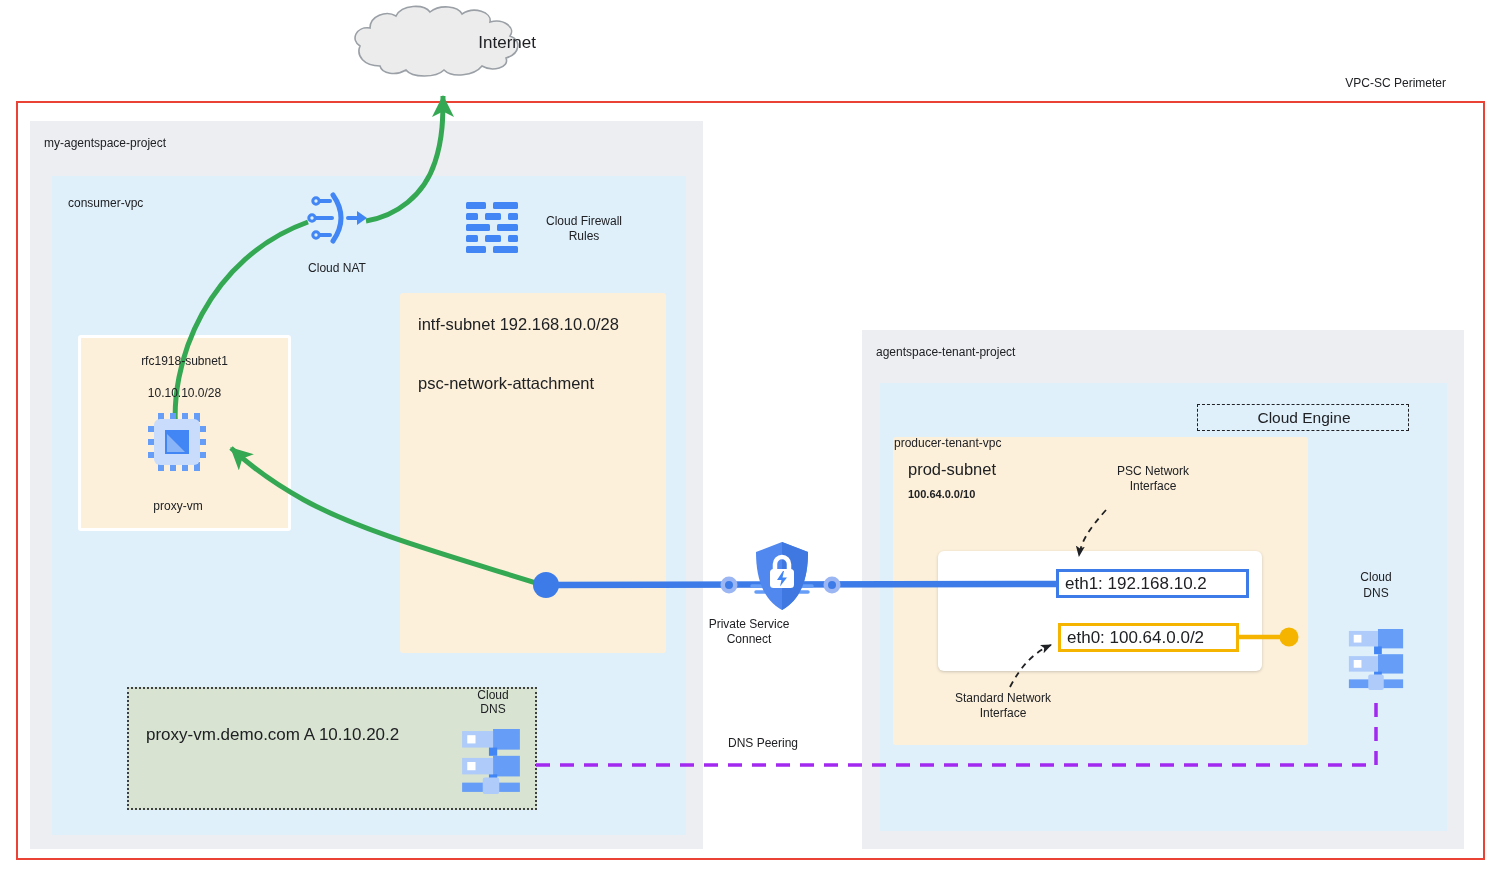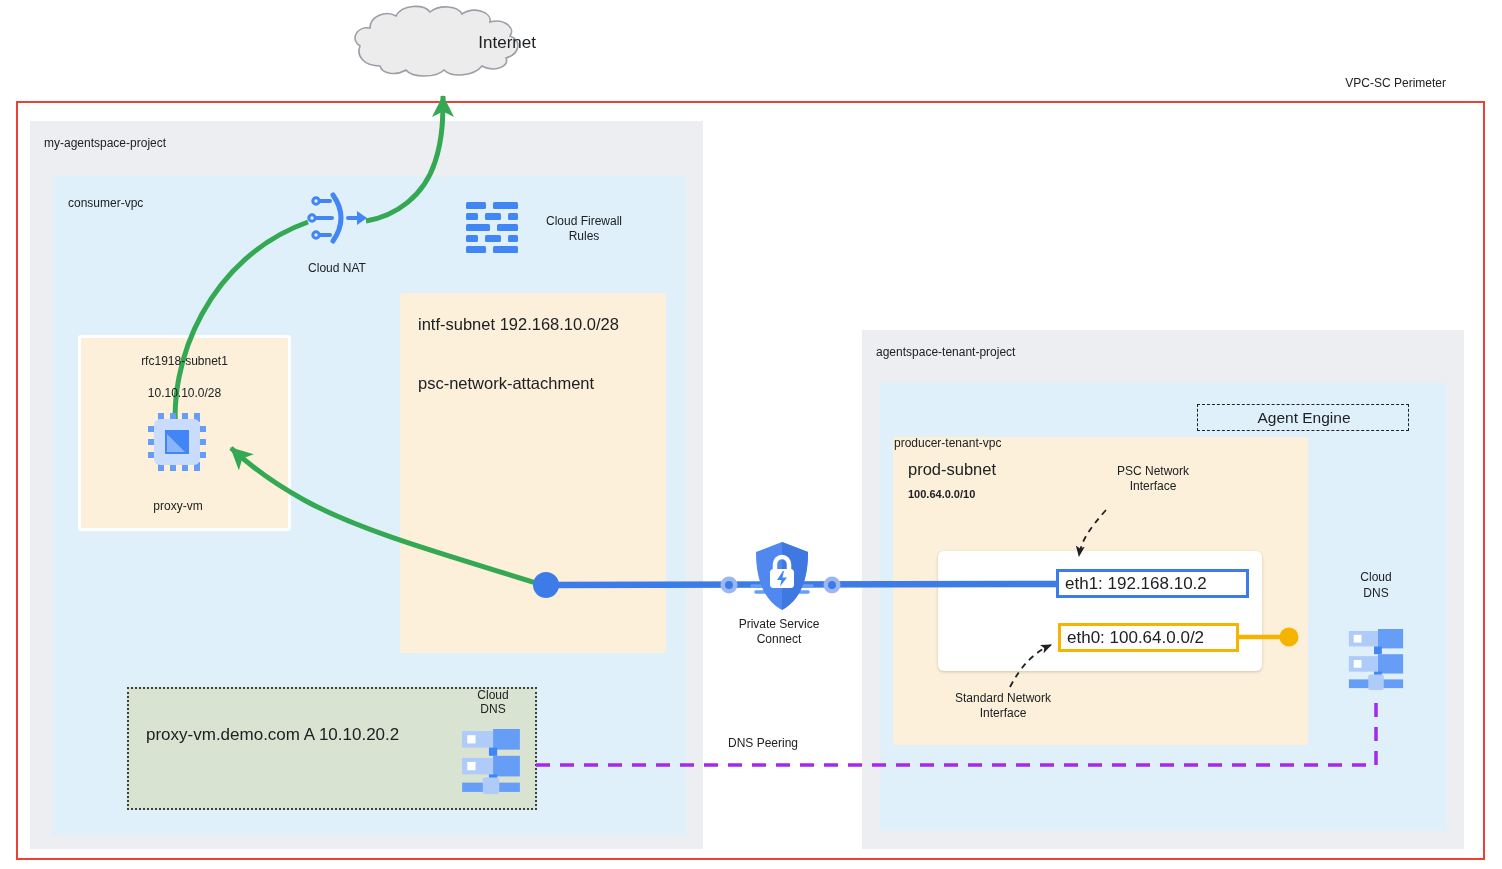--- a/index.html
+++ b/index.html
@@ -179,30 +179,30 @@
         <path d="M6,52 H15"></path>
       <path d="M51,46 H62"></path>
         <path d="M49,52 H58"></path>
     </g>
     <path d="M32,2 L58,12 C58,40 50,60 32,70 C14,60 6,40 6,12 Z" fill="#5088ef"></path>
     <path d="M32,2 L58,12 C58,40 50,60 32,70 Z" fill="#3f78e0"></path>
     <path d="M25,30 v-6 a7,7 0 0 1 14,0 v6" fill="none" stroke="#fff" stroke-width="4.5"></path>
     <rect x="20" y="29" width="24" height="19" rx="3.5" fill="#fff"></rect>
     <path d="M33,31 L27,40 h4.5 L30,46.5 L37,37.5 h-4.5 L34,31 Z" style="fill:var(--icon-blue);"></path>
   </svg>
-  <div class="lbl ctr" style="left:703px;top:617px;width:152px;">Private Service
+  <div class="lbl ctr" style="left:666px;top:617px;width:152px;padding-left:7px;">Private Service
 Connect</div>
 
   <div class="lbl" style="left:728px;top:736px;">DNS Peering</div>
 
   <div class="lbl" style="left:876px;top:345px;">agentspace-tenant-project</div>
   <div class="lbl" style="left:894px;top:425px;margin-top:11px;">producer-tenant-vpc</div>
 
   <div class="box agent-engine" style="left:1197px;top:404px;width:212px;height:27px;">
-    <div class="lbl ctr" style="left:0;top:3px;width:212px;font-size:15.5px;">Agent Engine</div>
+    <div class="lbl ctr" style="left:0;top:3px;width:212px;font-size:15.5px;">Cloud Engine</div>
   </div>
 
   <div class="lbl" style="left:908px;top:459px;font-size:16.5px;">prod-subnet</div>
   <div class="lbl" style="left:908px;top:487px;font-size:11px;font-weight:bold;">100.64.0.0/10</div>
 
   <div class="lbl ctr" style="left:1083px;top:464px;width:140px;">PSC Network
 Interface</div>
 
   <div class="ethbox eth1" style="left:1056px;top:569px;width:193px;height:29px;">eth1: 192.168.10.2</div>
   <div class="ethbox eth0" style="left:1058px;top:623px;width:181px;height:29px;">eth0: 100.64.0.0/2</div>

